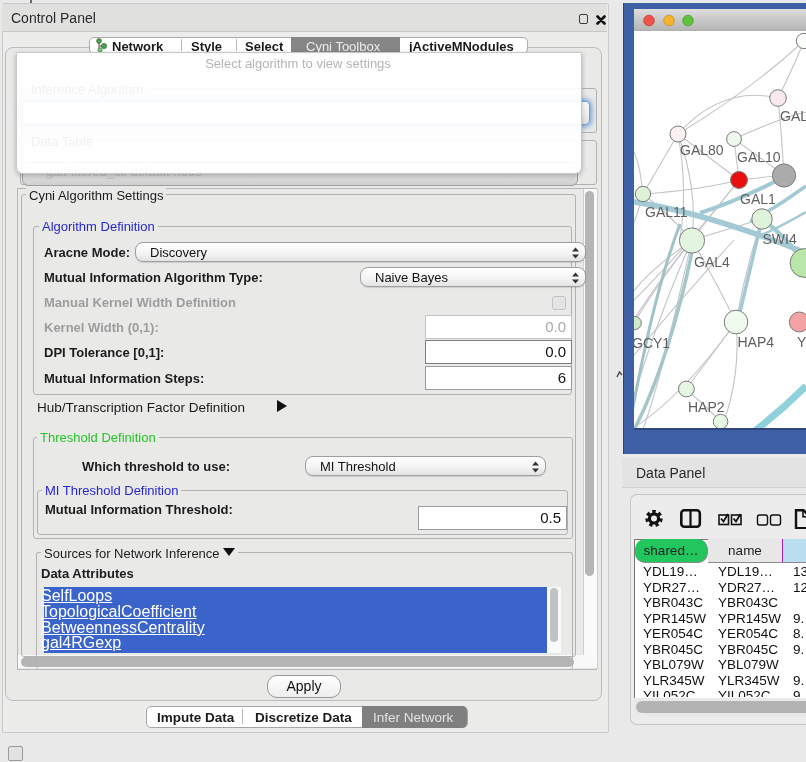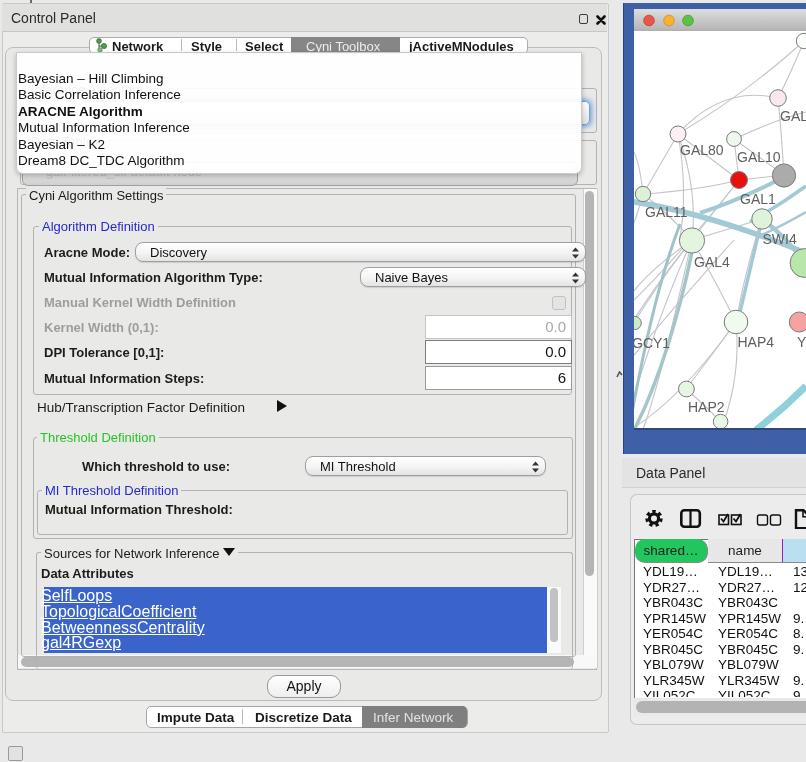--- a/index.html
+++ b/index.html
@@ -53,28 +53,21 @@
 <div class="abs" style="left:20px;top:88px;width:575px;height:43px;border:1px solid #b2b2b2;border-radius:3px;"></div>
 <div class="abs" style="left:22px;top:101px;width:566px;height:22px;border:1px solid #6ea3d8;border-radius:5px;box-shadow:0 0 5px 2px rgba(80,140,215,0.75);background:linear-gradient(#fdfdfd,#e2e2e2);"></div>
 <div class="abs" style="left:20px;top:140px;width:575px;height:43px;border:1px solid #b2b2b2;border-radius:3px;"></div>
 <div class="abs" style="left:22px;top:162px;width:554px;height:22px;border:1px solid #9f9f9f;border-radius:6px;background:linear-gradient(#f6f6f6,#cfcfcf);"></div>
 <div class="abs" style="left:46px;top:164px;font-size:13px;color:#c0c0c0;">galFiltered_sif default node</div>
 
 <div class="abs" style="left:28px;top:82px;font-size:13px;color:#333;background:#e9e9e8;padding:0 3px;">Inference Algorithm</div>
 <div class="abs" style="left:28px;top:134px;font-size:13px;color:#333;background:#e9e9e8;padding:0 3px;">Data Table</div>
 
 <div class="abs" style="left:16px;top:52px;width:564px;height:120px;background:rgba(255,255,255,0.93);border:1px solid #c9c9c9;border-radius:0 0 7px 7px;box-shadow:0 2px 5px rgba(0,0,0,0.25);"></div>
-<div class="abs" style="left:18px;top:71px;font-size:13.5px;color:#111;line-height:16.4px;">
-Bayesian – Hill Climbing<br>
-Basic Correlation Inference<br>
-<span class="b">ARACNE Algorithm</span><br>
-Mutual Information Inference<br>
-Bayesian – K2<br>
-Dream8 DC_TDC Algorithm
-</div>
+<div class="abs" style="left:16px;top:56px;width:564px;text-align:center;font-size:13px;color:#b5b5b5;">Select algorithm to view settings</div>
 
 <div class="abs" style="left:17px;top:188px;width:578px;height:480px;border:1px solid #b6b6b6;background:#e9e9e8;"></div>
 
 <div class="abs" style="left:583px;top:189px;width:13px;height:479px;background:#fafafa;border-left:1px solid #cfcfcf;border-right:1px solid #cfcfcf;"></div>
 <div class="abs" style="left:585px;top:191px;width:9px;height:385px;background:#b5b5b5;border-radius:5px;"></div>
 
 <div class="abs" style="left:18px;top:655px;width:578px;height:13px;background:#f8f8f8;"></div>
 <div class="abs" style="left:21px;top:657px;width:553px;height:10px;background:#b5b5b5;border-radius:5px;"></div>
 
 <div class="grp" style="left:21px;top:194px;width:553px;height:461px;"></div>
@@ -118,20 +111,21 @@
       <span class="ct">MI Threshold</span>
       <span class="ar"><svg width="9" height="12">
           <path d="M4.5,0.5 L8,4.5 L1,4.5 Z" fill="#333"></path>
           <path d="M4.5,11.5 L8,7.5 L1,7.5 Z" fill="#333"></path>
         </svg></span>
     </div>
 
 <div class="grp" style="left:37px;top:490px;width:529px;height:43px;"></div>
 <div class="grplbl" style="left:42px;top:483px;color:#2727cf;">MI Threshold Definition</div>
 <div class="lbl abs" style="left:45px;top:502px;">Mutual Information Threshold:</div>
+<div class="field" style="left:418px;top:506px;width:142px;height:22px;border:1px solid #9a9a9a;color:#111;">0.5</div>
 
 <div class="grp" style="left:36px;top:552px;width:535px;height:116px;border-bottom:none;"></div>
 <div class="grplbl" style="left:41px;top:546px;color:#1c1c1c;">Sources for Network Inference <span style="display:inline-block;width:0;height:0;border-top:8px solid #111;border-left:6px solid transparent;border-right:6px solid transparent;vertical-align:2px;"></span></div>
 <div class="lbl abs" style="left:41px;top:566px;">Data Attributes</div>
 <div class="abs" style="left:44px;top:587px;width:503px;height:66px;background:#3b64cb;"></div>
 <div class="abs" style="left:547px;top:587px;width:14px;height:66px;background:#fafafa;"></div>
 <div class="abs" style="left:41px;top:588px;font-size:16px;color:#fff;line-height:15.8px;text-decoration:underline;">SelfLoops<br>TopologicalCoefficient<br>BetweennessCentrality<br>gal4RGexp</div>
 <div class="abs" style="left:550px;top:588px;width:8px;height:54px;background:#c2c2c2;border-radius:4px;"></div>
 
 <div class="abs" style="left:267px;top:675px;width:72px;height:21px;background:linear-gradient(#ffffff,#eeeeee);border:1px solid #999;border-radius:10px;text-align:center;font-size:14px;color:#111;line-height:21px;">Apply</div>

